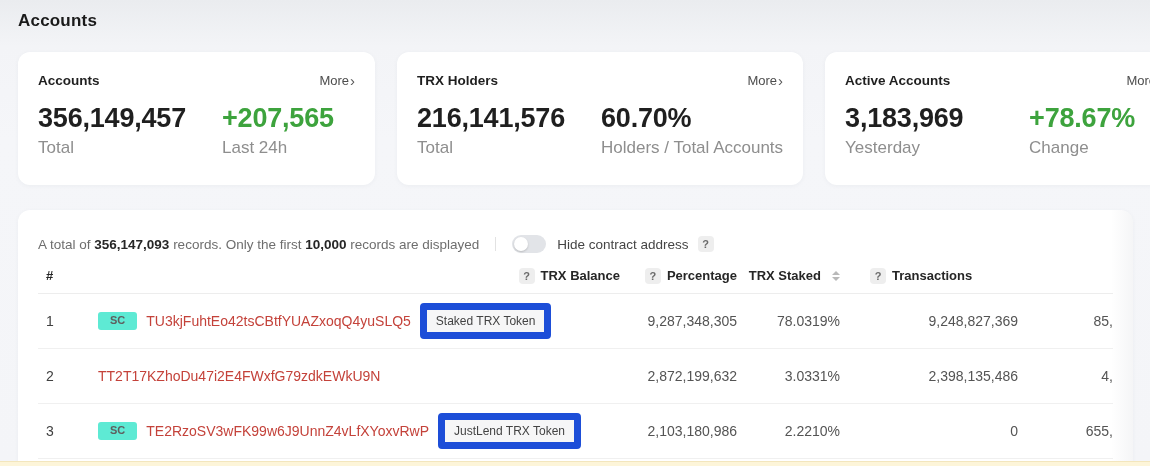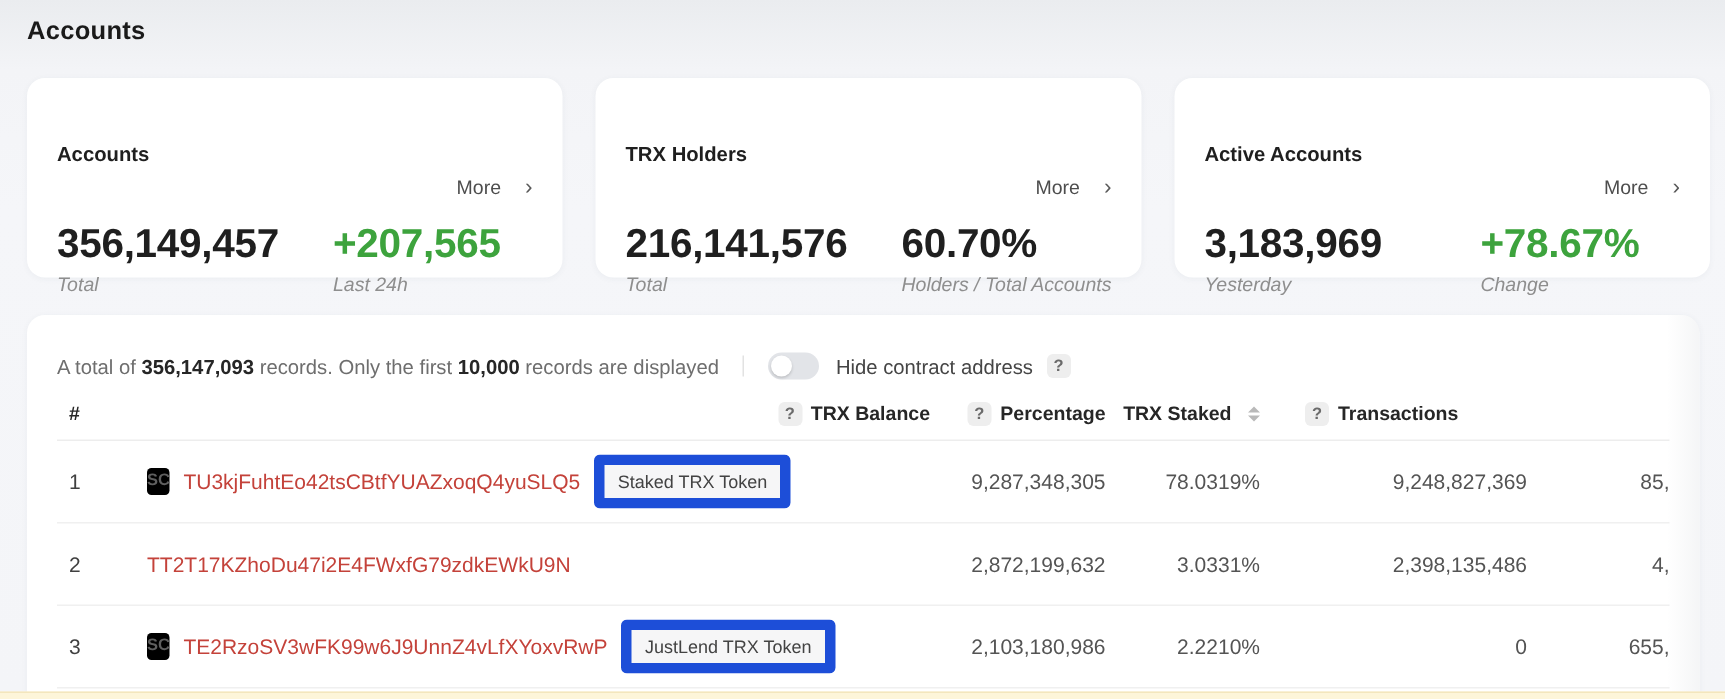--- a/index.html
+++ b/index.html
@@ -14,26 +14,26 @@
   h1.page-title { font-size: 17px; font-weight: 700; color: #1a1a1a; line-height: 26px; letter-spacing: .2px; }
 
   
   .cards { display: flex; gap: 22px; margin-top: 18px; }
   .card {
     flex: 0 0 357px; height: 133px; background: #fff; border-radius: 12px;
     box-shadow: 0 1px 4px rgba(60,70,90,.05); padding: 21px 20px 0 20px;
   }
   .card-head { display: flex; justify-content: space-between; align-items: center; }
   .card-title { font-size: 13.5px; font-weight: 700; color: #1f1f1f; }
-  .more { font-size: 13px; color: #4d4d4d; text-decoration: none; cursor: pointer; display: inline-flex; align-items: center; gap: 16px; margin-top: 44px; }
+  .more { font-size: 13px; color: #4d4d4d; text-decoration: none; cursor: pointer; display: inline-flex; align-items: center; gap: 1px; }
   .more .chev { font-size: 15px; line-height: 1; color: #595959; }
   .card-stats { display: grid; grid-template-columns: 184px 1fr; margin-top: 15px; }
   .stat-value { font-size: 27px; font-weight: 700; color: #1f1f1f; letter-spacing: -.2px; white-space: nowrap; }
   .stat-value.green { color: var(--green, #3da33d); }
-  .stat-label { font-size: 13px; color: #8e8e8e; margin-top: 4px; white-space: nowrap; font-style: italic; }
+  .stat-label { font-size: 17px; color: #8e8e8e; margin-top: 4px; white-space: nowrap; }
 
   
   .table-card {
     position: relative; margin-top: 25px; width: 1115px; height: 256px;
     background: #fff; border-radius: 12px 12px 0 0;
     box-shadow: 0 1px 4px rgba(60,70,90,.05); padding: 0 20px; overflow: hidden;
   }
   .meta-row { display: flex; align-items: center; padding-top: 20px; height: 48px; font-size: 13.5px; color: #6e6e6e; }
   .meta-row b { color: #262626; font-weight: 700; }
   .vdiv { width: 1px; height: 14px; background: #e2e2e2; margin: 0 16px; }
@@ -60,22 +60,22 @@
   .num { display: flex; justify-content: flex-end; align-items: center; gap: 6px; text-align: right; }
   .th-trans { display: flex; justify-content: flex-start; align-items: center; gap: 6px; padding-left: 30px; overflow: visible; }
   .sorter { display: inline-flex; flex-direction: column; gap: 2px; margin-left: 5px; cursor: pointer; }
   .caret-up { width: 0; height: 0; border-left: 4px solid transparent; border-right: 4px solid transparent; border-bottom: 4px solid #b9b9b9; }
   .caret-down { width: 0; height: 0; border-left: 4px solid transparent; border-right: 4px solid transparent; border-top: 4px solid #b9b9b9; }
 
   .tr { height: 55px; border-bottom: 1px solid #f0f0f0; font-size: 14px; color: #545454; }
   .td-index { color: #404040; }
   .td-account { display: flex; align-items: center; gap: 9px; overflow: hidden; white-space: nowrap; }
   .sc {
-    font-size: 11px; font-weight: 600; color: #5f5f5f; background: #000000;
-    border-radius: 3px; padding: 2px 0; line-height: 1.2; flex: none;
+    font-size: 11px; font-weight: 600; color: #5f5f5f; background: #5eead4;
+    border-radius: 3px; padding: 2px 12px; line-height: 1.2; flex: none;
   }
   .addr { color: var(--red, #c4423a); text-decoration: none; cursor: pointer; }
   .tag {
     font-size: 12px; color: #434343; background: #f6f6f7; border: 7px solid #1d4ed8;
     border-radius: 4px; padding: 4px 9px; line-height: 1.2; flex: none;
   }
   .td.num { white-space: nowrap; }
 
   .edge-shade {
     position: absolute; top: 0; right: 0; width: 22px; height: 100%; pointer-events: none;

